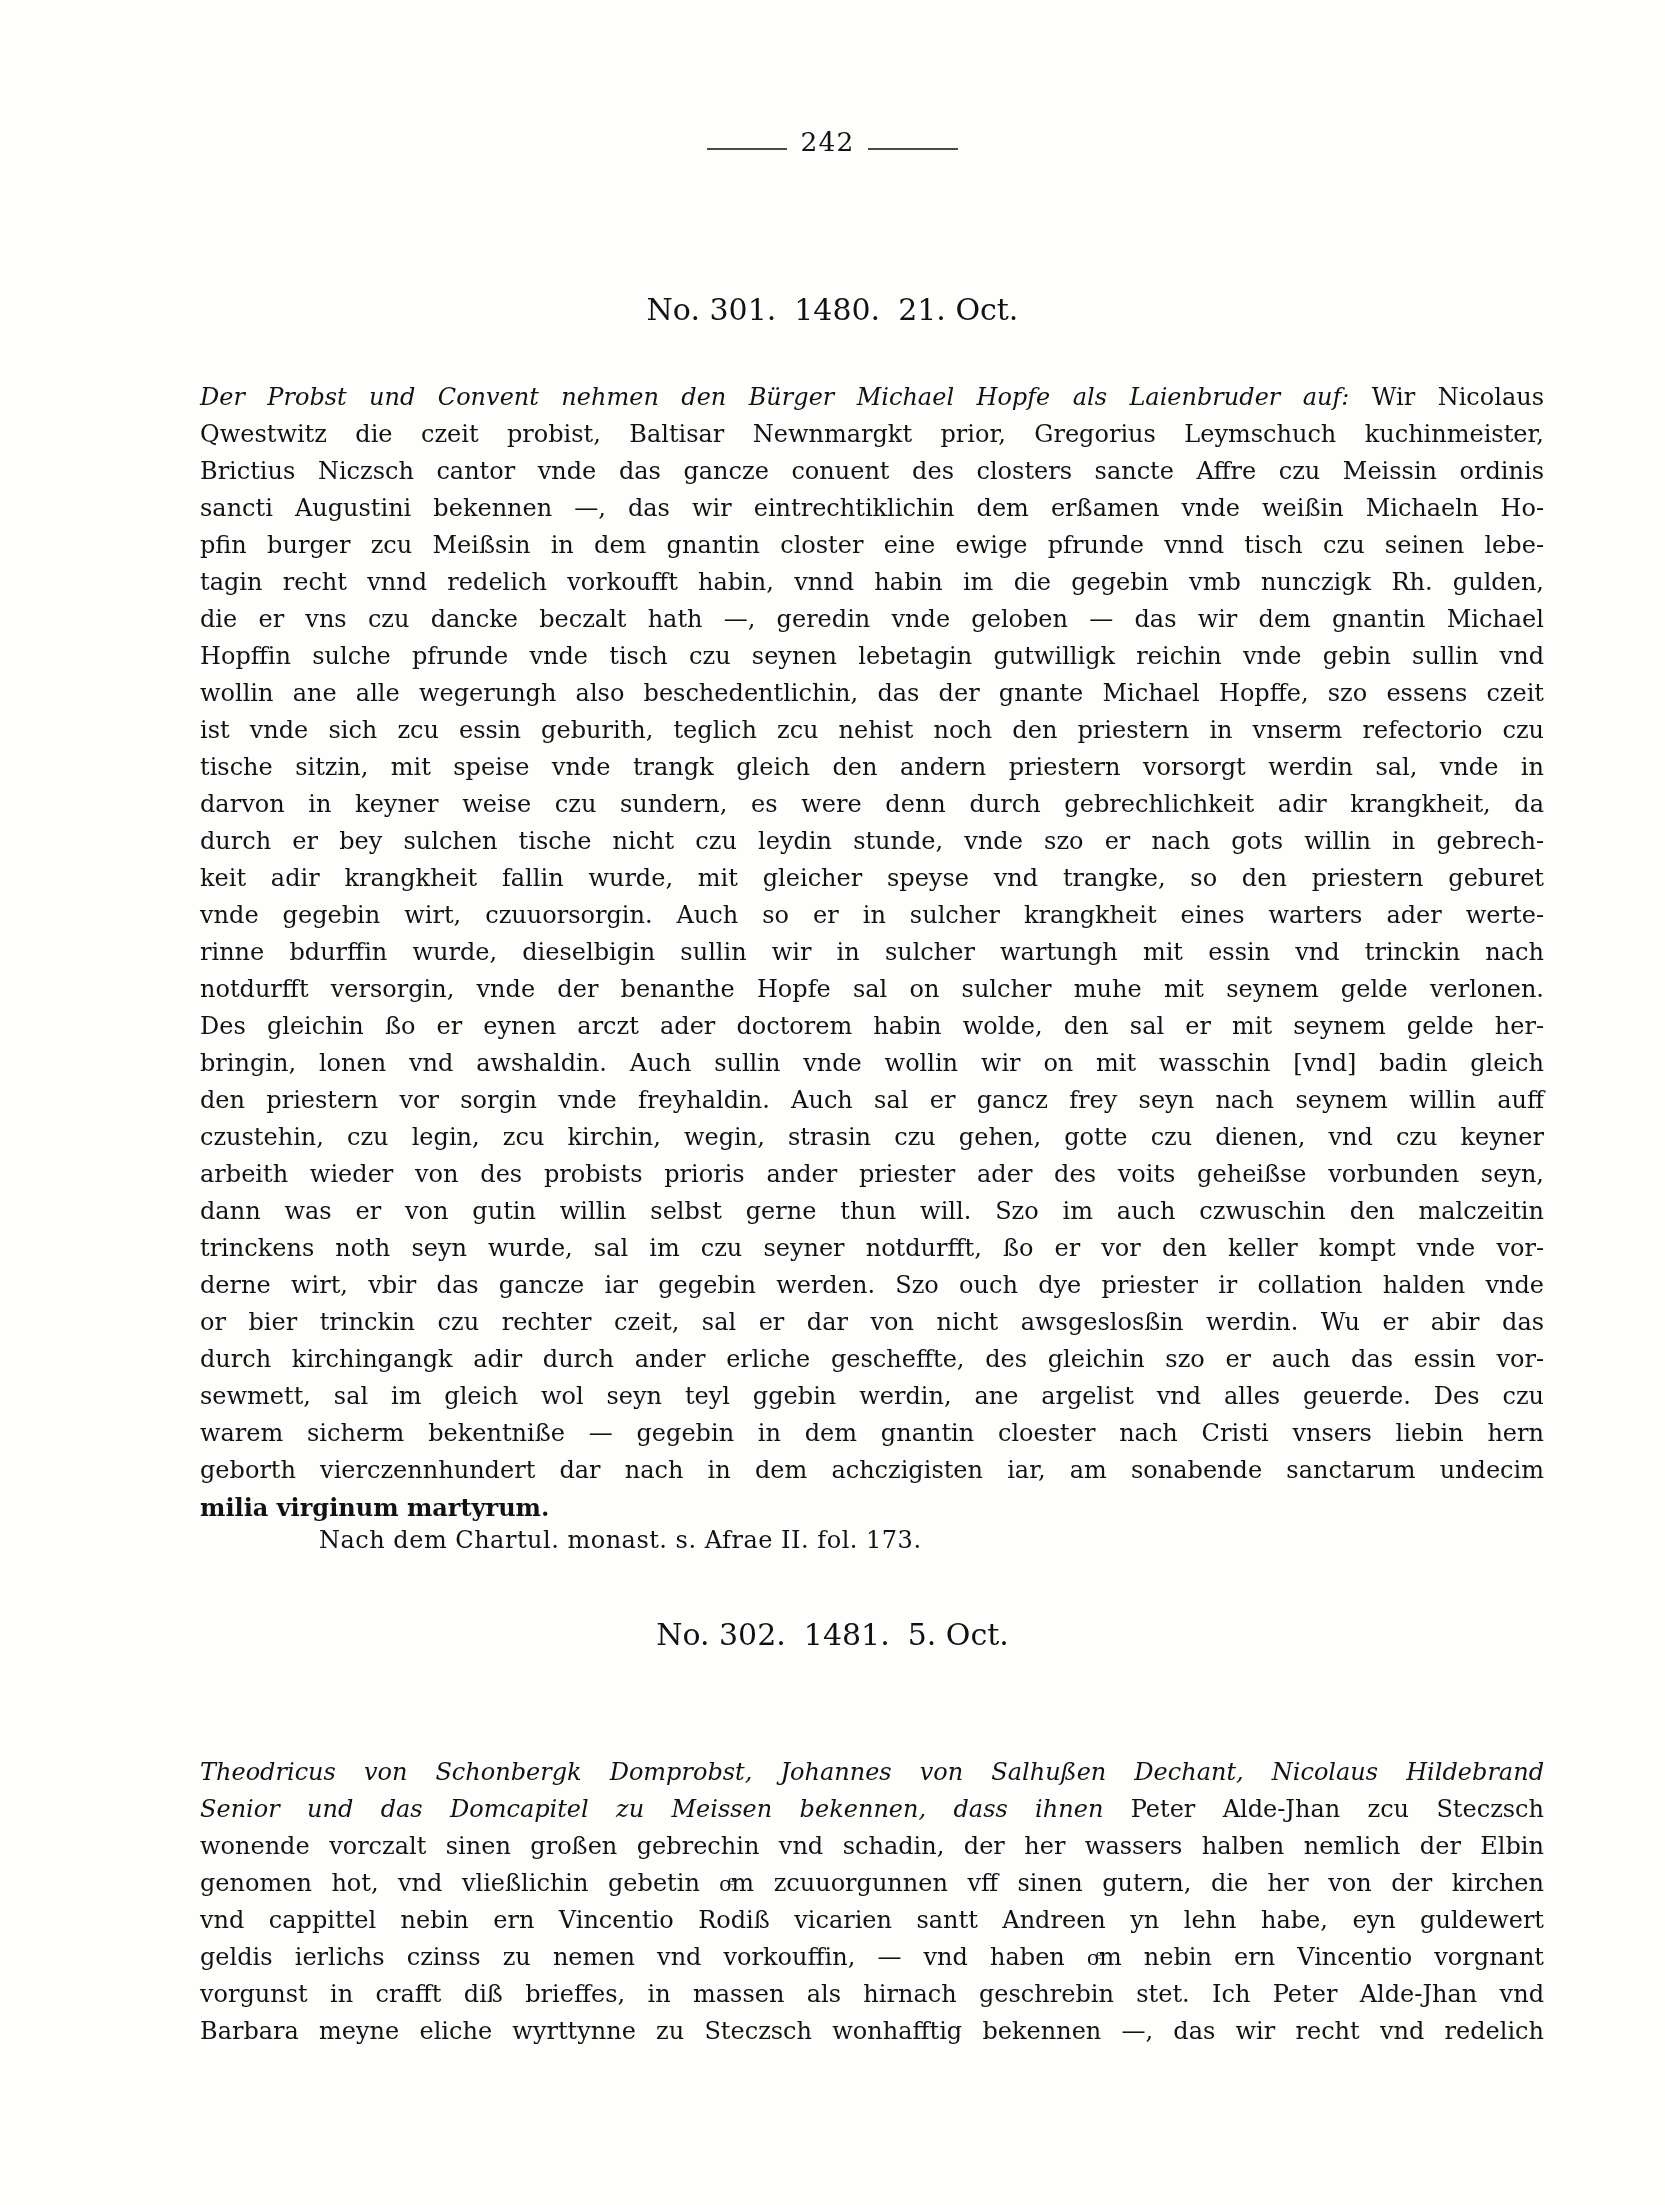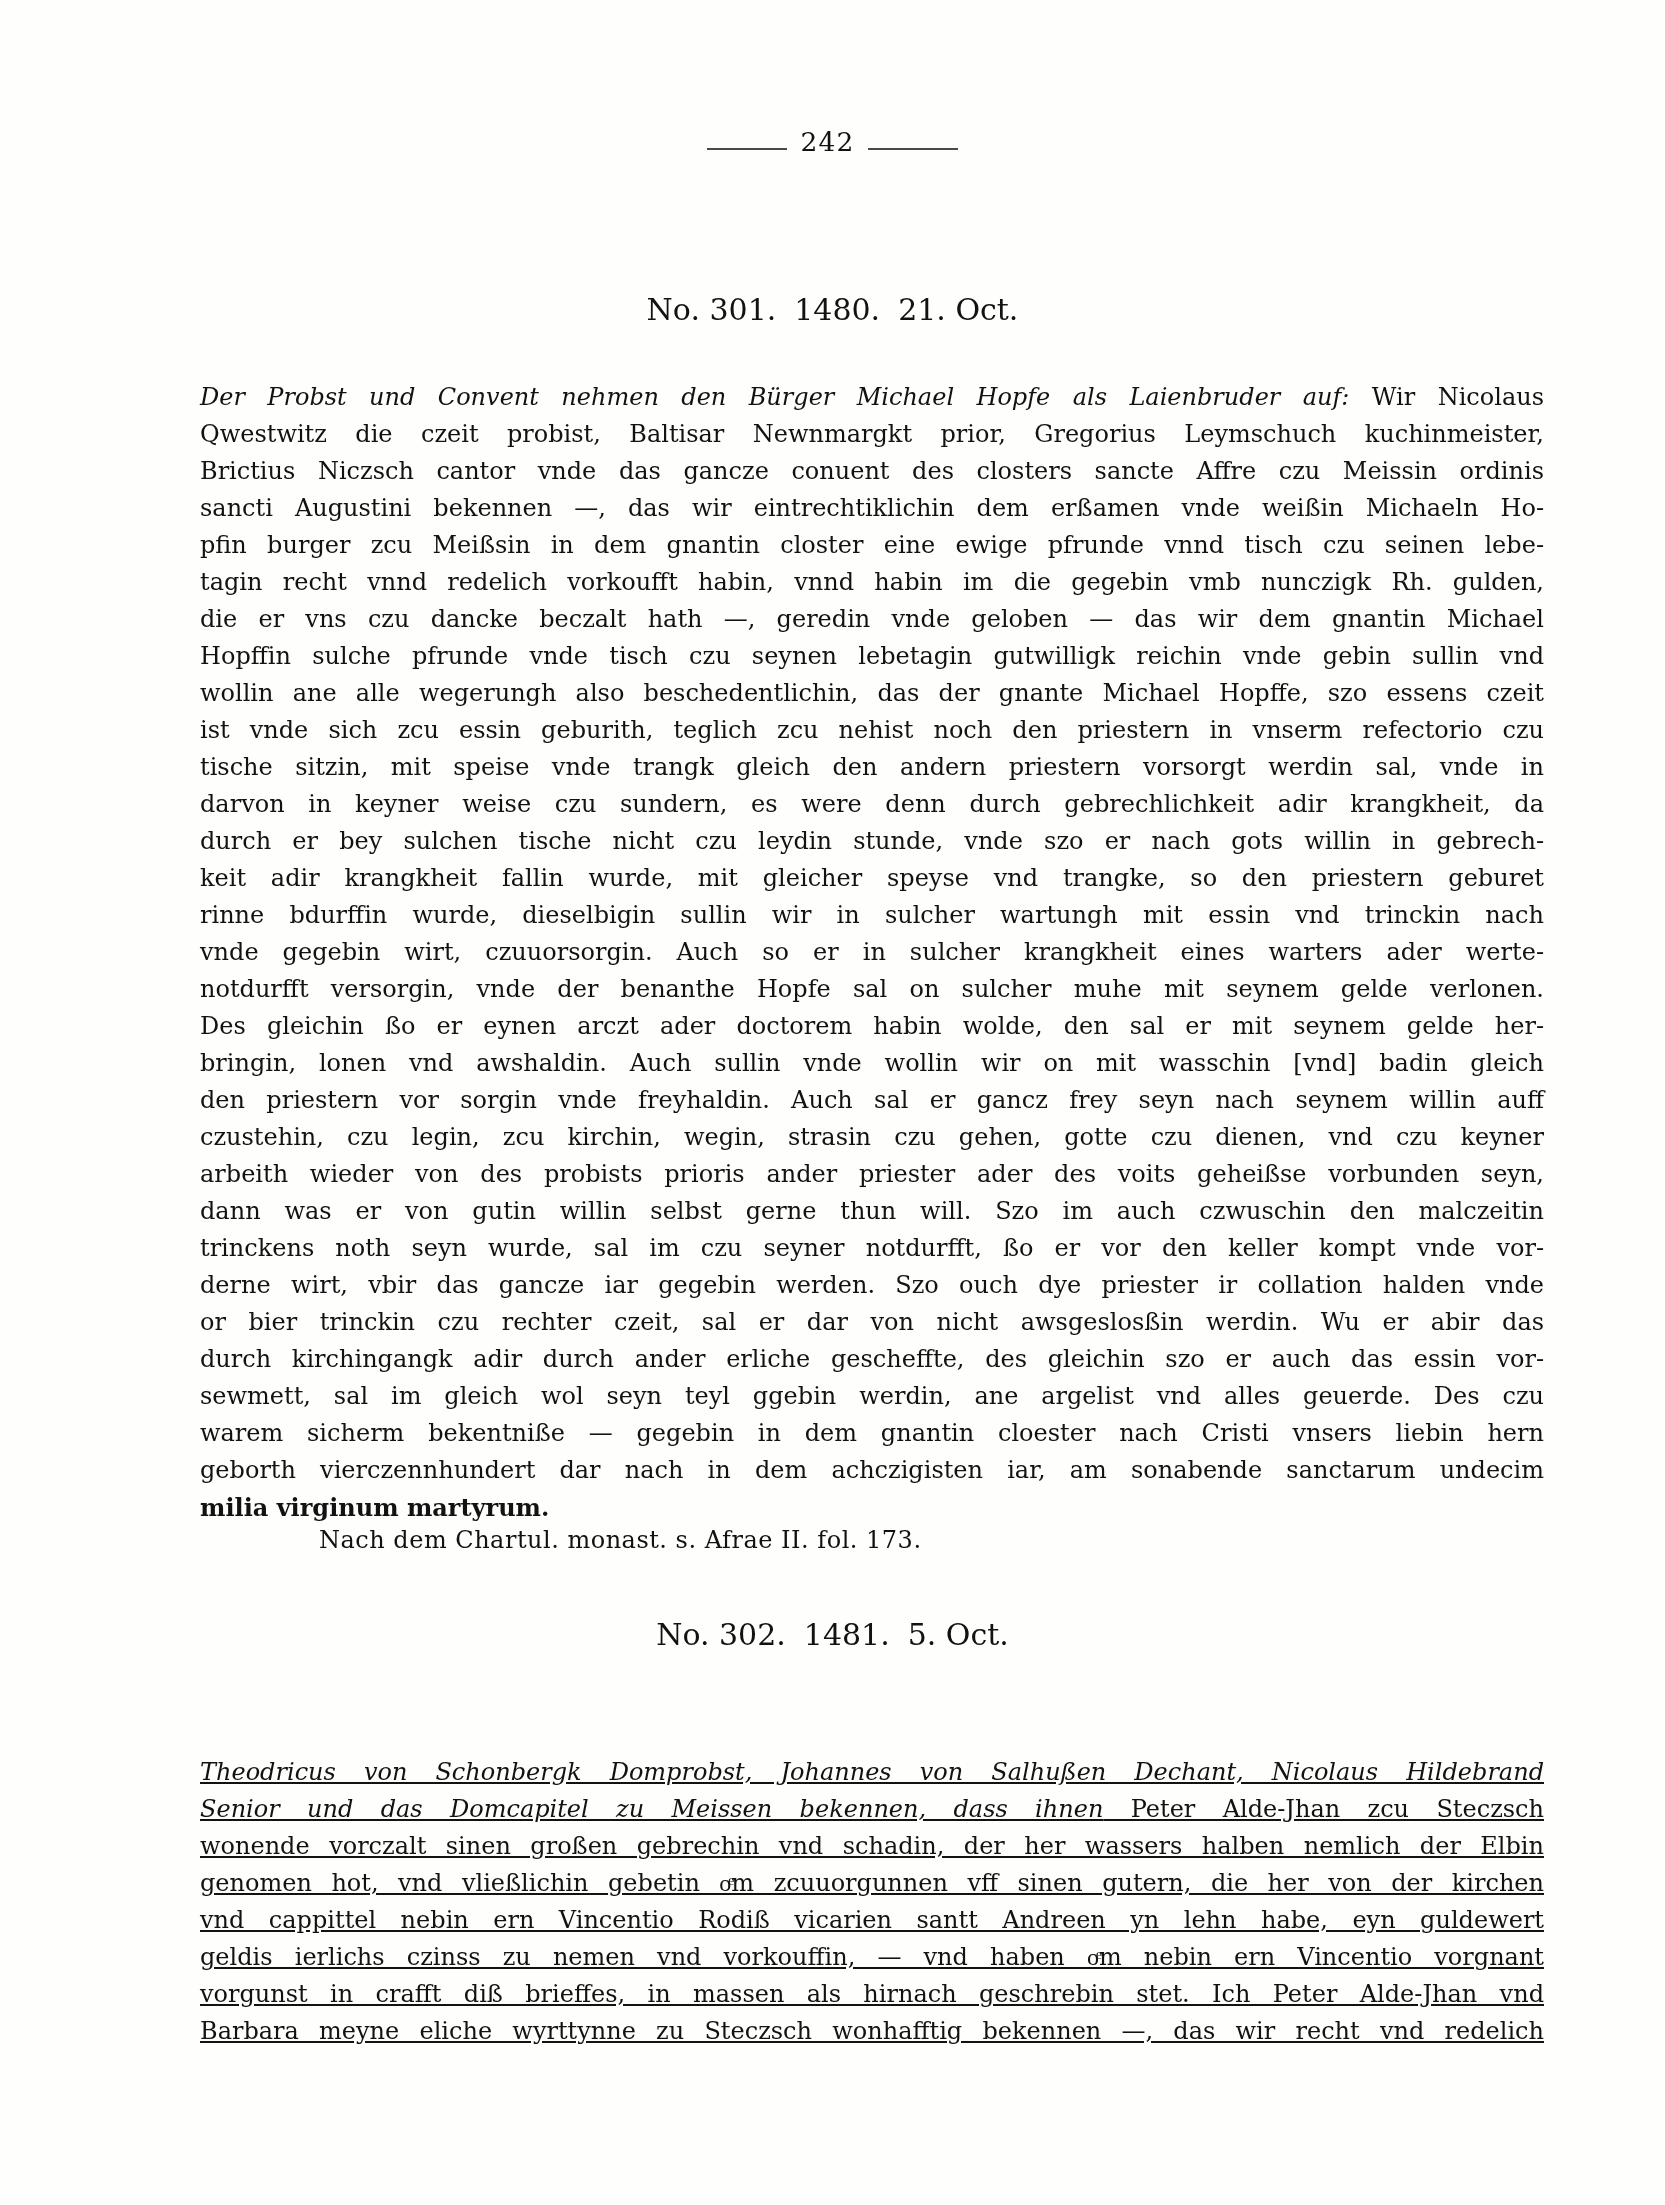--- a/index.html
+++ b/index.html
@@ -26,21 +26,21 @@
     font-size:30px;
   }
   #heading-301{top:292px;}
   #heading-302{top:1617px;}
   .para{
     position:absolute;left:200px;width:1344px;
     font-size:24px;
     margin-top:8px;
   }
   #para-301{top:371px;}
-  #para-302{top:1746px;text-decoration:underline;}
+  #para-302{top:1746px;}
   .line{
     height:37px;line-height:37px;
     text-align:justify;text-align-last:justify;
     white-space:normal;
   }
   .line.last{text-align-last:left;font-weight:bold;}
   .it{font-style:italic;}
   .source{
     position:absolute;left:319px;top:1526px;
     font-size:24px;letter-spacing:0.5px;
@@ -71,22 +71,22 @@
       <div class="line">pfin burger zcu Meißsin in dem gnantin closter eine ewige pfrunde vnnd tisch czu seinen lebe-</div>
       <div class="line">tagin recht vnnd redelich vorkoufft habin, vnnd habin im die gegebin vmb nunczigk Rh. gulden,</div>
       <div class="line">die er vns czu dancke beczalt hath —, geredin vnde geloben — das wir dem gnantin Michael</div>
       <div class="line">Hopffin sulche pfrunde vnde tisch czu seynen lebetagin gutwilligk reichin vnde gebin sullin vnd</div>
       <div class="line">wollin ane alle wegerungh also beschedentlichin, das der gnante Michael Hopffe, szo essens czeit</div>
       <div class="line">ist vnde sich zcu essin geburith, teglich zcu nehist noch den priestern in vnserm refectorio czu</div>
       <div class="line">tische sitzin, mit speise vnde trangk gleich den andern priestern vorsorgt werdin sal, vnde in</div>
       <div class="line">darvon in keyner weise czu sundern, es were denn durch gebrechlichkeit adir krangkheit, da</div>
       <div class="line">durch er bey sulchen tische nicht czu leydin stunde, vnde szo er nach gots willin in gebrech-</div>
       <div class="line">keit adir krangkheit fallin wurde, mit gleicher speyse vnd trangke, so den priestern geburet</div>
+      <div class="line">vnde gegebin wirt, czuuorsorgin.  Auch so er in sulcher krangkheit eines warters ader werte-</div>
       <div class="line">rinne bdurffin wurde, dieselbigin sullin wir in sulcher wartungh mit essin vnd trinckin nach</div>
-      <div class="line">vnde gegebin wirt, czuuorsorgin.  Auch so er in sulcher krangkheit eines warters ader werte-</div>
       <div class="line">notdurfft versorgin, vnde der benanthe Hopfe sal on sulcher muhe mit seynem gelde verlonen.</div>
       <div class="line">Des gleichin ßo er eynen arczt ader doctorem habin wolde, den sal er mit seynem gelde her-</div>
       <div class="line">bringin, lonen vnd awshaldin.  Auch sullin vnde wollin wir on mit wasschin [vnd] badin gleich</div>
       <div class="line">den priestern vor sorgin vnde freyhaldin.  Auch sal er gancz frey seyn nach seynem willin auff</div>
       <div class="line">czustehin, czu legin, zcu kirchin, wegin, strasin czu gehen, gotte czu dienen, vnd czu keyner</div>
       <div class="line">arbeith wieder von des probists prioris ander priester ader des voits geheißse vorbunden seyn,</div>
       <div class="line">dann was er von gutin willin selbst gerne thun will.  Szo im auch czwuschin den malczeitin</div>
       <div class="line">trinckens noth seyn wurde, sal im czu seyner notdurfft, ßo er vor den keller kompt vnde vor-</div>
       <div class="line">derne wirt, vbir das gancze iar gegebin werden.  Szo ouch dye priester ir collation halden vnde</div>
       <div class="line">or bier trinckin czu rechter czeit, sal er dar von nicht awsgeslosßin werdin.  Wu er abir das</div>

